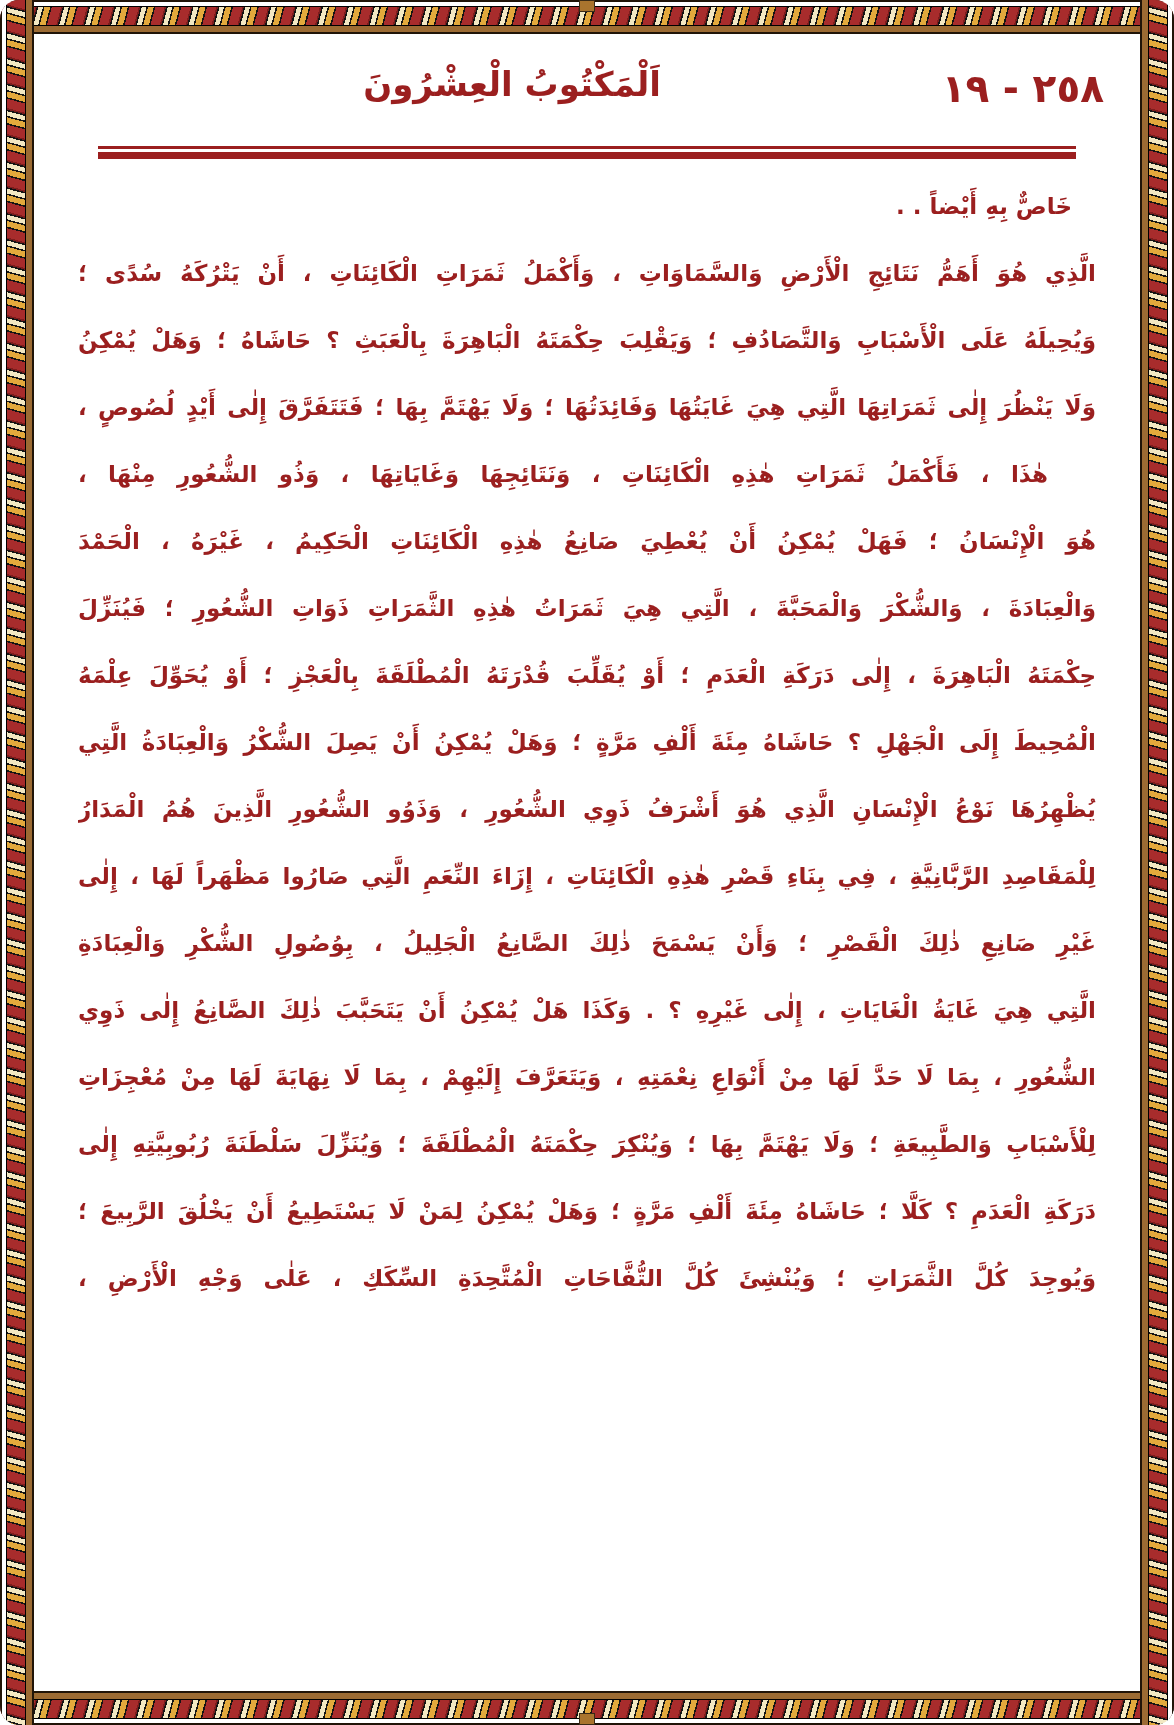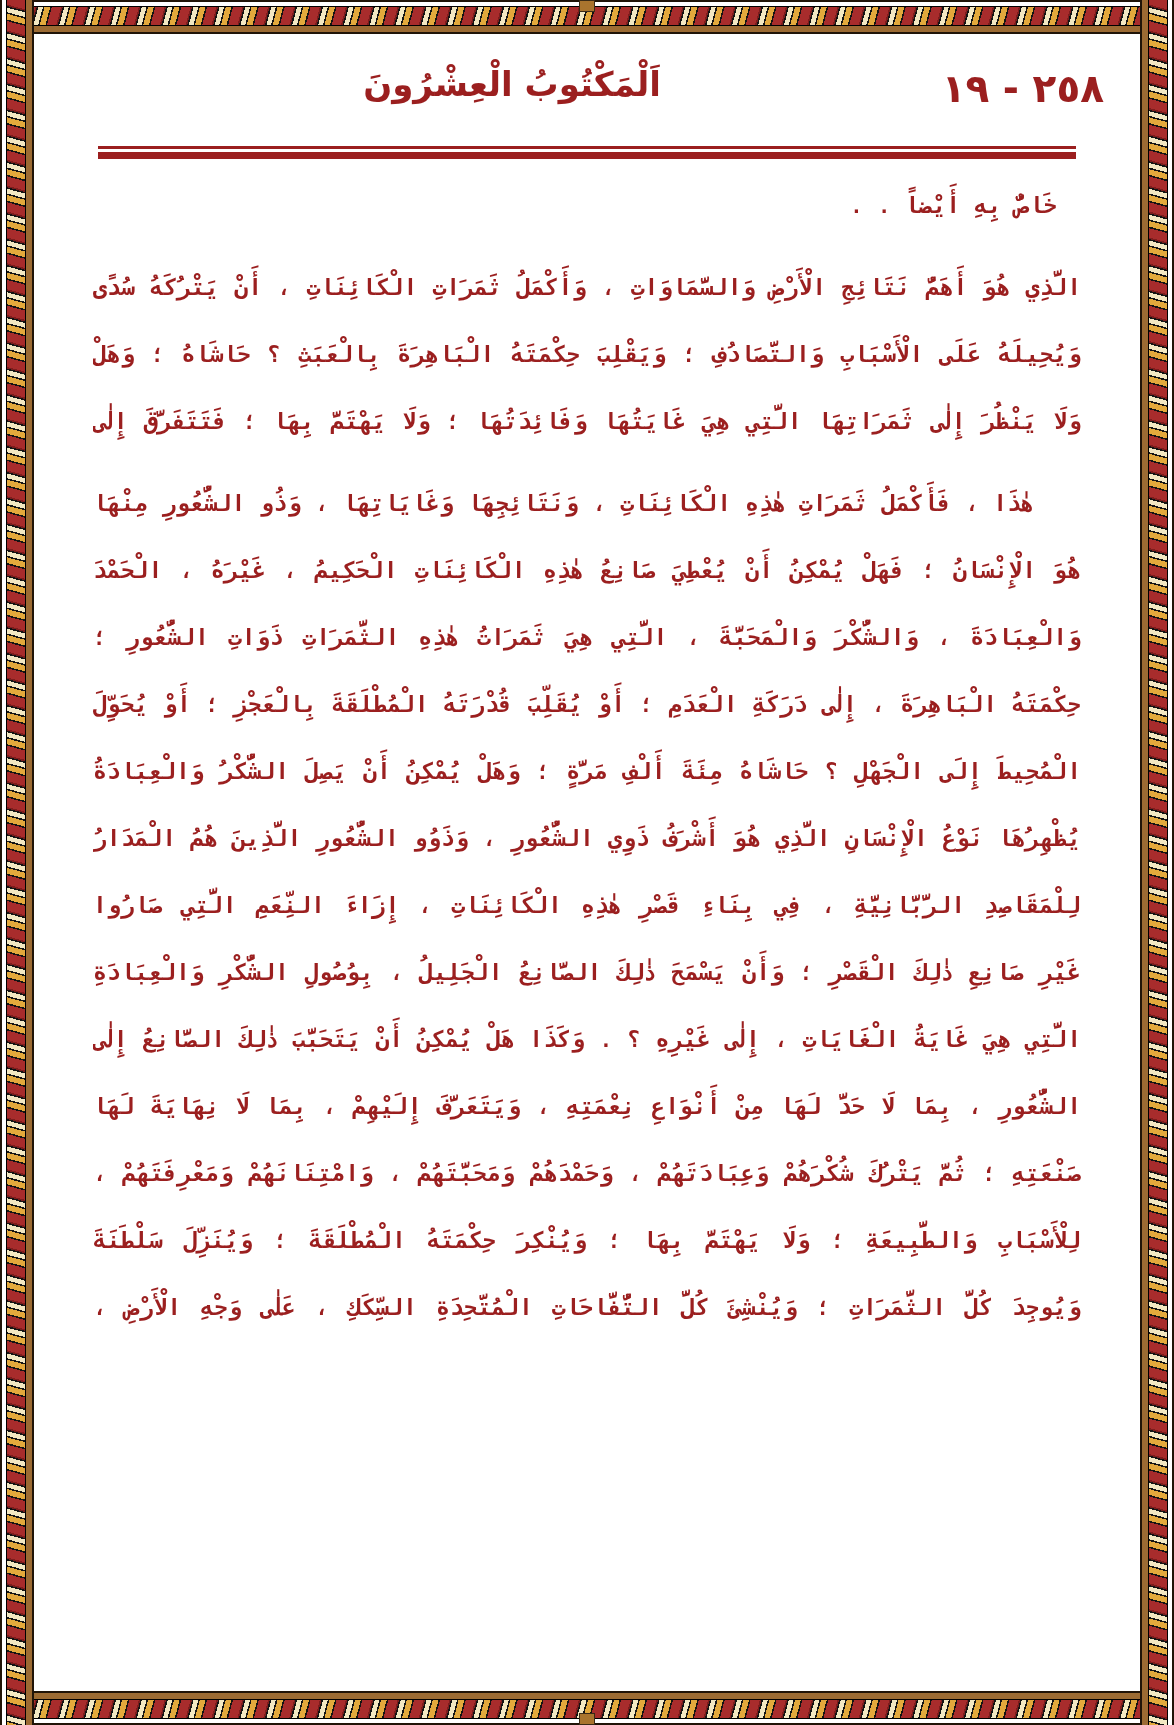--- a/index.html
+++ b/index.html
@@ -2,20 +2,21 @@
 <html lang="ar"><head>
 <meta charset="utf-8">
 <style>
   html,body{margin:0;padding:0;background:#ffffff;}
   .page{
     position:relative;
     width:1174px;height:1725px;
     background:#ffffff;
     overflow:hidden;
     font-family:"DejaVu Sans", sans-serif;
+    border-radius:19px;
   }
   
   .strip{position:absolute;display:flex;}
   .strip.h{left:0;right:0;height:34px;flex-direction:column;}
   .strip.v{top:0;bottom:0;width:34px;flex-direction:row;}
   .b-top{top:0;}  .b-bottom{bottom:0;}
   .b-left{left:0;} .b-right{right:0;}
   .seg-dark{background:#201408;}
   .seg-gap{background:#ffffff;}
   .seg-k{background:#000000;}
@@ -59,21 +60,21 @@
   .page-ref{
     position:absolute;top:32px;right:36px;
     font-size:39px;font-weight:bold;
     white-space:nowrap;
   }
   .rule{
     height:13px;margin:0 64px;
     background:linear-gradient(#9b1f1f 0 3px, #ffffff 3px 6px, #9b1f1f 6px 13px);
   }
   .doc-body{margin-top:14px;padding:0 44px;}
-  .paragraph{margin:15px;font-family:Liberation Mono, monospace;}
+  .paragraph{margin:0;}
   .line{
     height:67px;line-height:67px;
     font-size:23px;font-weight:bold;
     text-align:justify;text-align-last:justify;
     overflow:hidden;
     white-space:normal;
   }
   .line.last-right{text-align:right;text-align-last:right;}
 </style>
 </head>
@@ -139,20 +140,20 @@
           <div class="line" style="padding-right: 48px;">هٰذَا ، فَأَكْمَلُ ثَمَرَاتِ هٰذِهِ الْكَائِنَاتِ ، وَنَتَائِجِهَا وَغَايَاتِهَا ، وَذُو الشُّعُورِ مِنْهَا ،</div>
           <div class="line">هُوَ الْإِنْسَانُ ؛ فَهَلْ يُمْكِنُ أَنْ يُعْطِيَ صَانِعُ هٰذِهِ الْكَائِنَاتِ الْحَكِيمُ ، غَيْرَهُ ، الْحَمْدَ</div>
           <div class="line">وَالْعِبَادَةَ ، وَالشُّكْرَ وَالْمَحَبَّةَ ، الَّتِي هِيَ ثَمَرَاتُ هٰذِهِ الثَّمَرَاتِ ذَوَاتِ الشُّعُورِ ؛ فَيُنَزِّلَ</div>
           <div class="line">حِكْمَتَهُ الْبَاهِرَةَ ، إِلٰى دَرَكَةِ الْعَدَمِ ؛ أَوْ يُقَلِّبَ قُدْرَتَهُ الْمُطْلَقَةَ بِالْعَجْزِ ؛ أَوْ يُحَوِّلَ عِلْمَهُ</div>
           <div class="line">الْمُحِيطَ إِلَى الْجَهْلِ ؟ حَاشَاهُ مِئَةَ أَلْفِ مَرَّةٍ ؛ وَهَلْ يُمْكِنُ أَنْ يَصِلَ الشُّكْرُ وَالْعِبَادَةُ الَّتِي</div>
           <div class="line">يُظْهِرُهَا نَوْعُ الْإِنْسَانِ الَّذِي هُوَ أَشْرَفُ ذَوِي الشُّعُورِ ، وَذَوُو الشُّعُورِ الَّذِينَ هُمُ الْمَدَارُ</div>
           <div class="line">لِلْمَقَاصِدِ الرَّبَّانِيَّةِ ، فِي بِنَاءِ قَصْرِ هٰذِهِ الْكَائِنَاتِ ، إِزَاءَ النِّعَمِ الَّتِي صَارُوا مَظْهَراً لَهَا ، إِلٰى</div>
           <div class="line">غَيْرِ صَانِعِ ذٰلِكَ الْقَصْرِ ؛ وَأَنْ يَسْمَحَ ذٰلِكَ الصَّانِعُ الْجَلِيلُ ، بِوُصُولِ الشُّكْرِ وَالْعِبَادَةِ</div>
           <div class="line">الَّتِي هِيَ غَايَةُ الْغَايَاتِ ، إِلٰى غَيْرِهِ ؟ . وَكَذَا هَلْ يُمْكِنُ أَنْ يَتَحَبَّبَ ذٰلِكَ الصَّانِعُ إِلٰى ذَوِي</div>
           <div class="line">الشُّعُورِ ، بِمَا لَا حَدَّ لَهَا مِنْ أَنْوَاعِ نِعْمَتِهِ ، وَيَتَعَرَّفَ إِلَيْهِمْ ، بِمَا لَا نِهَايَةَ لَهَا مِنْ مُعْجِزَاتِ</div>
-          <div class="line">صَنْعَتِهِ ؛ ثُمَّ يَتْرُكَ شُكْرَهُمْ وَعِبَادَتَهُمْ ، وَحَمْدَهُمْ وَمَحَبَّتَهُمْ ، وَامْتِنَانَهُمْ وَمَعْرِفَتَهُمْ ،</div>
           <div class="line">لِلْأَسْبَابِ وَالطَّبِيعَةِ ؛ وَلَا يَهْتَمَّ بِهَا ؛ وَيُنْكِرَ حِكْمَتَهُ الْمُطْلَقَةَ ؛ وَيُنَزِّلَ سَلْطَنَةَ رُبُوبِيَّتِهِ إِلٰى</div>
+          <div class="line">دَرَكَةِ الْعَدَمِ ؟ كَلَّا ؛ حَاشَاهُ مِئَةَ أَلْفِ مَرَّةٍ ؛ وَهَلْ يُمْكِنُ لِمَنْ لَا يَسْتَطِيعُ أَنْ يَخْلُقَ الرَّبِيعَ ؛</div>
           <div class="line">وَيُوجِدَ كُلَّ الثَّمَرَاتِ ؛ وَيُنْشِئَ كُلَّ التُّفَّاحَاتِ الْمُتَّحِدَةِ السِّكَكِ ، عَلٰى وَجْهِ الْأَرْضِ ،</div>
         </div>
       </div>
   </div>
 
 </div>
 
 </body></html>

